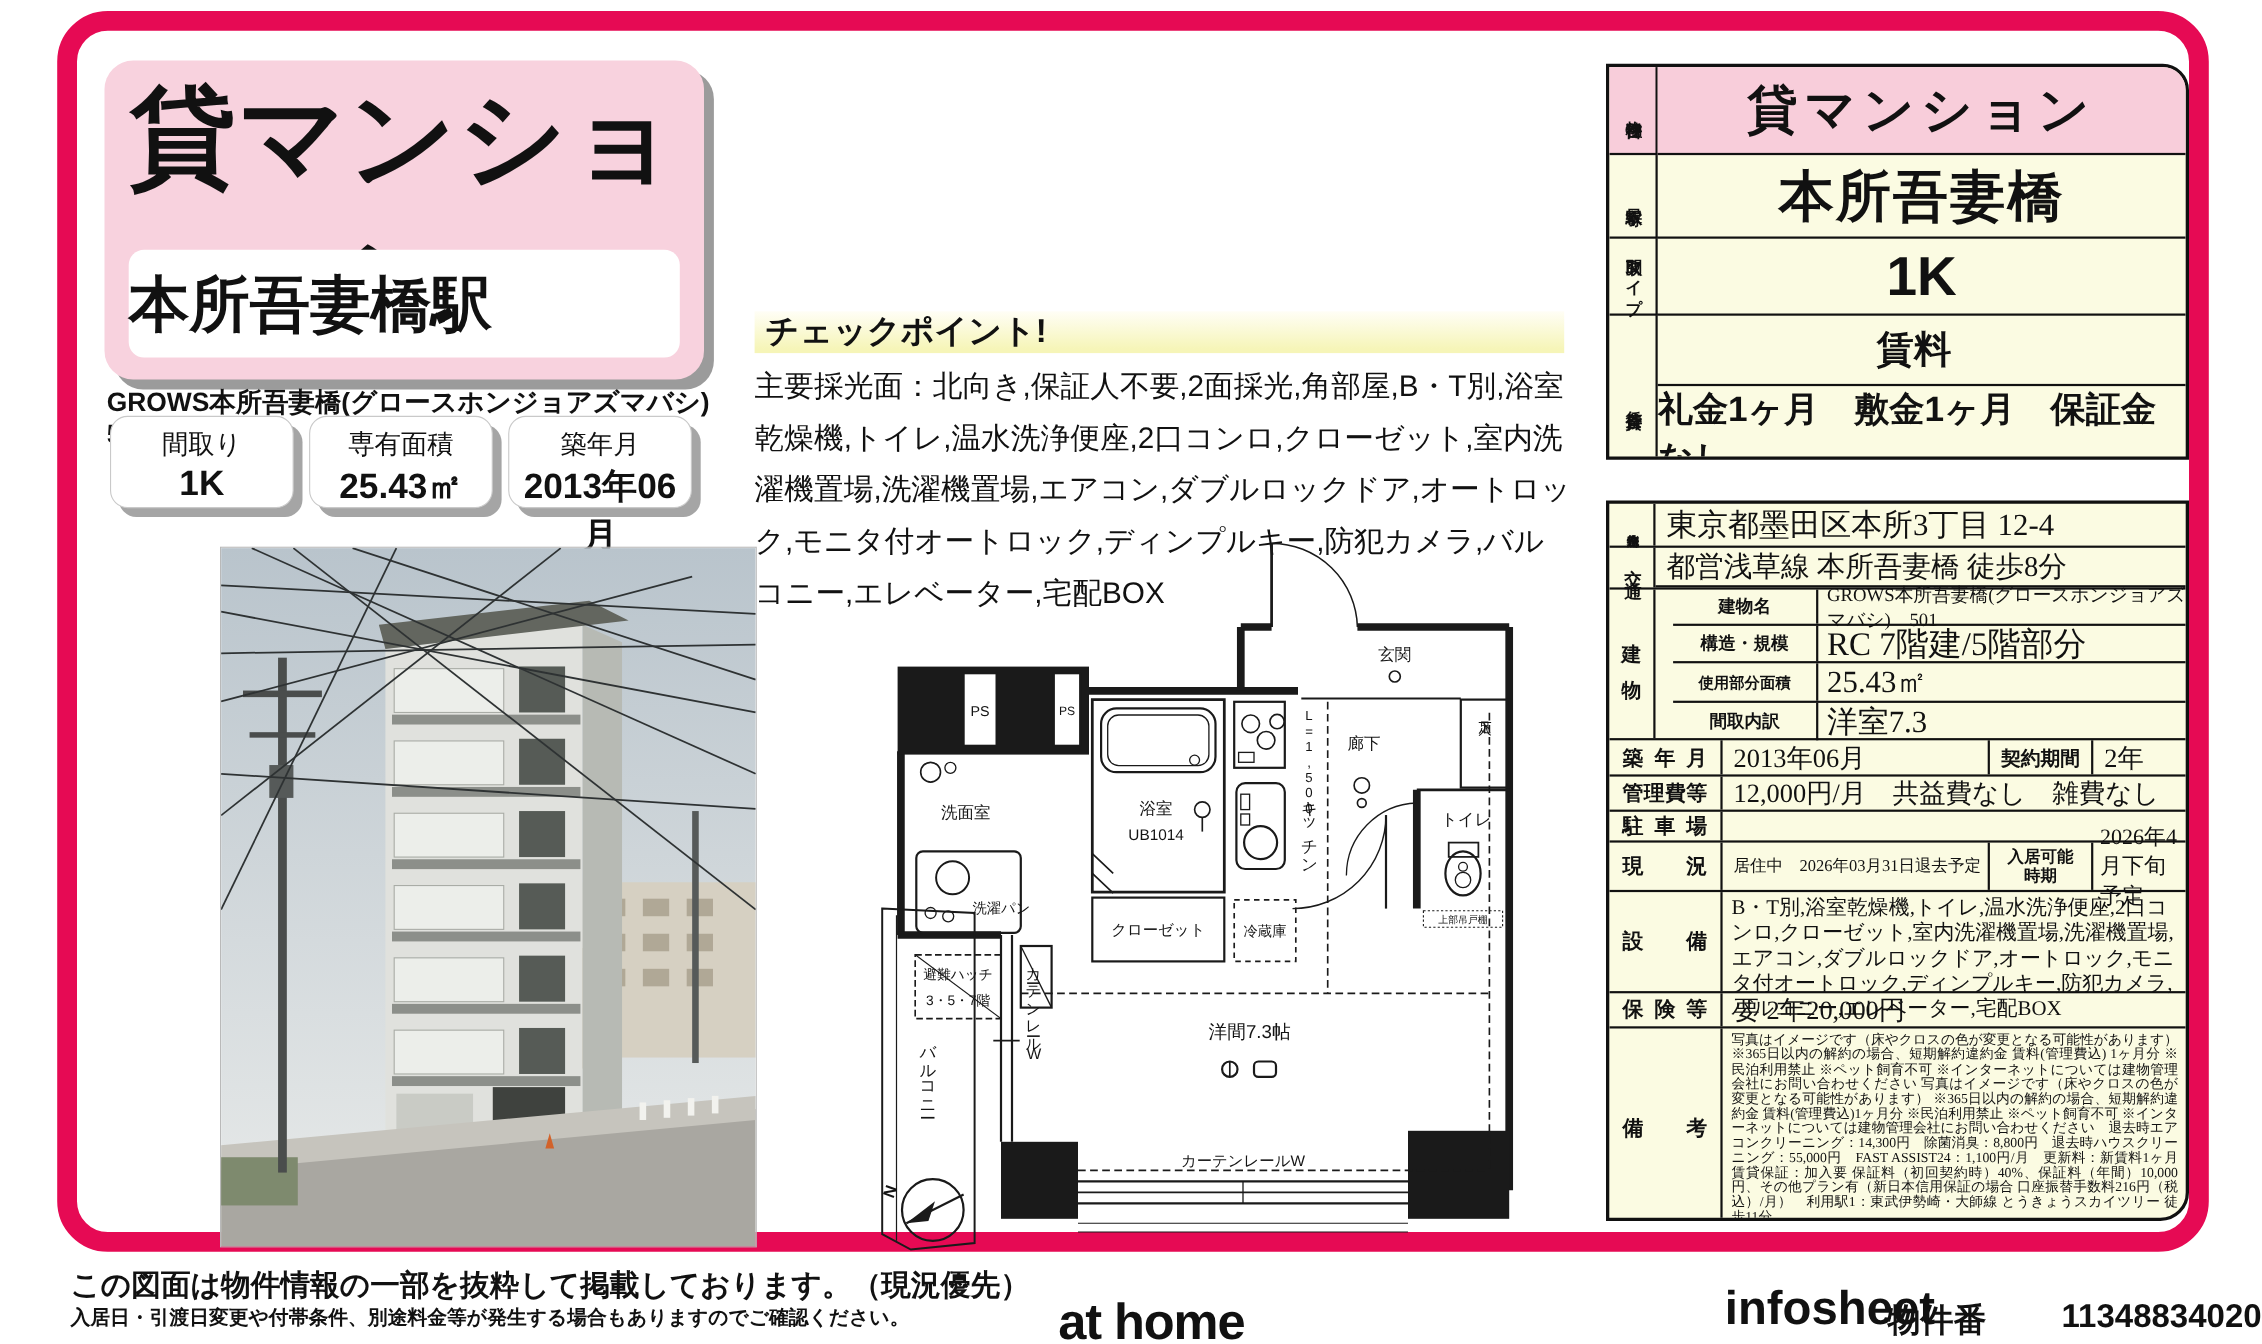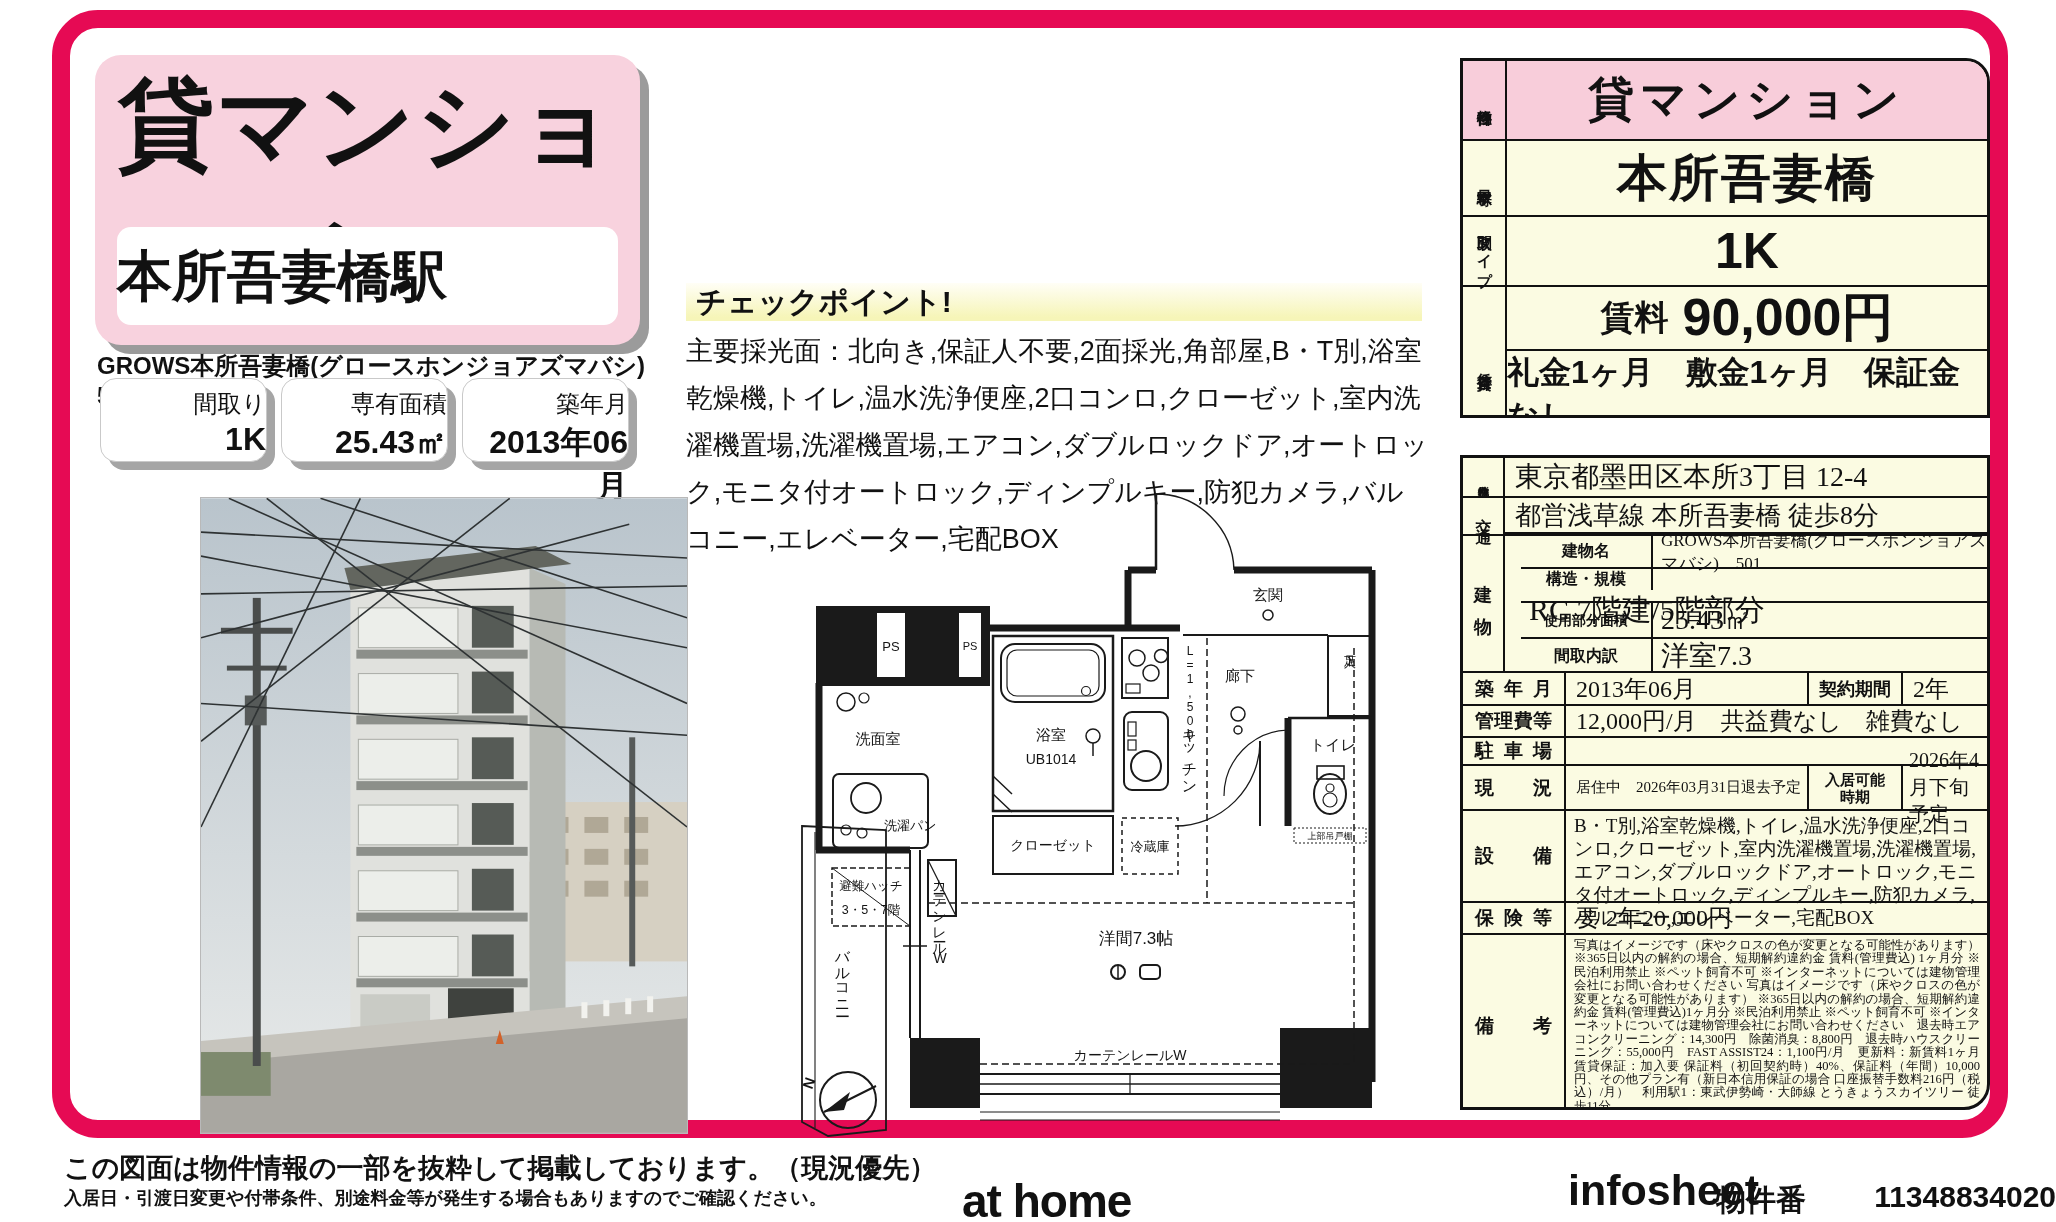--- a/index.html
+++ b/index.html
@@ -11,21 +11,21 @@
   
   .title-box{position:absolute;left:95px;top:55px;width:545px;height:290px;background:#f8d2de;
              border-radius:26px;box-shadow:9px 9px 0 #9b9b9b;}
   .title-main{position:absolute;left:0;top:6px;width:100%;text-align:center;
               font-size:97px;font-weight:bold;letter-spacing:1px;}
   .title-station-box{position:absolute;left:22px;bottom:20px;width:501px;height:98px;
                      background:#fff;border-radius:14px;}
   .title-station{width:100%;text-align:left;font-size:55px;font-weight:bold;line-height:98px;}
   .bldg-line{position:absolute;left:97px;top:350px;width:580px;font-size:24px;font-weight:bold;}
   .stat-box{position:absolute;top:378px;width:167px;height:84px;background:#fff;
-            border:1px solid #c9c9c9;border-radius:16px;box-shadow:8px 8px 0 #a5a5a5;text-align:right;box-sizing:border-box;}
+            border:1px solid #c9c9c9;border-radius:16px;box-shadow:8px 8px 0 #a5a5a5;text-align:center;box-sizing:border-box;}
   .stat-label{font-size:24px;margin-top:9px;}
   .stat-value{font-size:32px;font-weight:bold;margin-top:1px;}
 
   .photo{position:absolute;left:200px;top:497px;width:488px;height:637px;border:1px solid #b9b9b9;box-sizing:border-box;}
   .photo svg{display:block;}
 
   
   .cp-head{position:absolute;left:686px;top:283px;width:736px;height:38px;box-sizing:border-box;
            background:linear-gradient(180deg,#fffef6 0%,#f6f5b8 90%);
            font-size:30px;font-weight:bold;line-height:38px;padding-left:10px;}
@@ -346,21 +346,20 @@
     <div class="t1c">
         <span class="v-station">本所吾妻橋</span>
       </div>
     <div class="t1c lab">間取タイプ</div>
     <div class="t1c">
         <span class="v-layout">1K</span>
       </div>
     <div class="t1c lab nb" style="grid-row:4 / span 2;">賃貸条件</div>
     <div class="t1c">
       <span class="rent-lab">賃料</span>
-      <span class="rent-val">90,000円</span>
     </div>
     <div class="t1c nb">
         <span class="v-terms">礼金1ヶ月　敷金1ヶ月　保証金 なし</span>
       </div>
   </div>
 
   <div class="t2">
     <div class="t2row" style="height:62px;">
       <div class="vlab" style="font-size:11px;">物件所在地</div>
       <div class="tval serif28">東京都墨田区本所3丁目 12-4</div>
@@ -372,21 +371,21 @@
         <div class="acc2"></div>
       </div>
     </div>
     <div class="t2row" style="height:137px;">
       <div class="vlab" style="font-size:18px;letter-spacing:34px;">建物</div>
       <div class="bldg-col">
         <div class="subrow" style="height:33px;">
           <div class="sublab" style="font-size:16px;">建物名</div>
           <div class="subval" style="font-size:17px;">GROWS本所吾妻橋(グロースホンジョアズマバシ)　501</div>
         </div>
-        <div class="subrow" style="height:34px;flex-direction:column;">
+        <div class="subrow" style="height:34px;">
           <div class="sublab" style="font-size:16px;">構造・規模</div>
           <div class="subval serif30">RC 7階建/5階部分</div>
         </div>
         <div class="subrow" style="height:36px;">
           <div class="sublab" style="font-size:14px;line-height:16px;padding:0 18px;">使用部分面積</div>
           <div class="subval serif28">25.43㎡</div>
         </div>
         <div class="subrow lastsub" style="height:34px;">
           <div class="sublab" style="font-size:16px;">間取内訳</div>
           <div class="subval serif28">洋室7.3</div>

